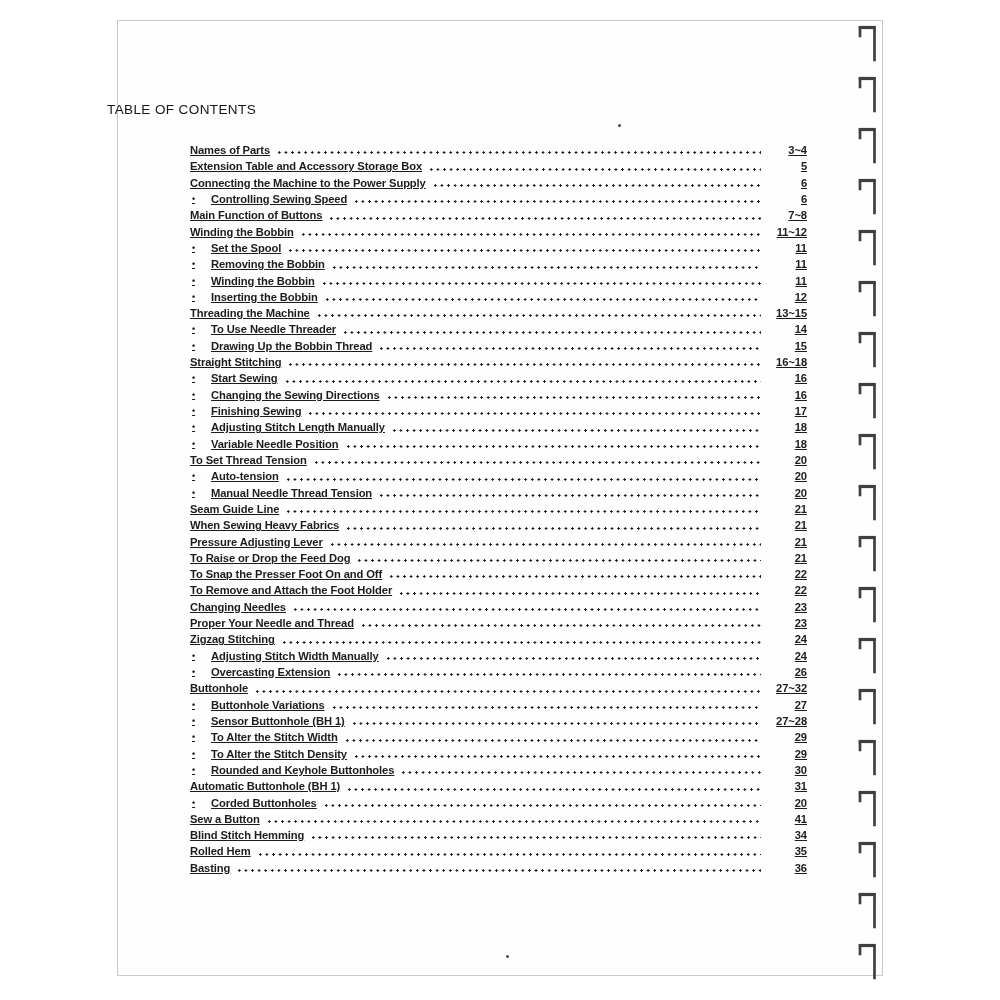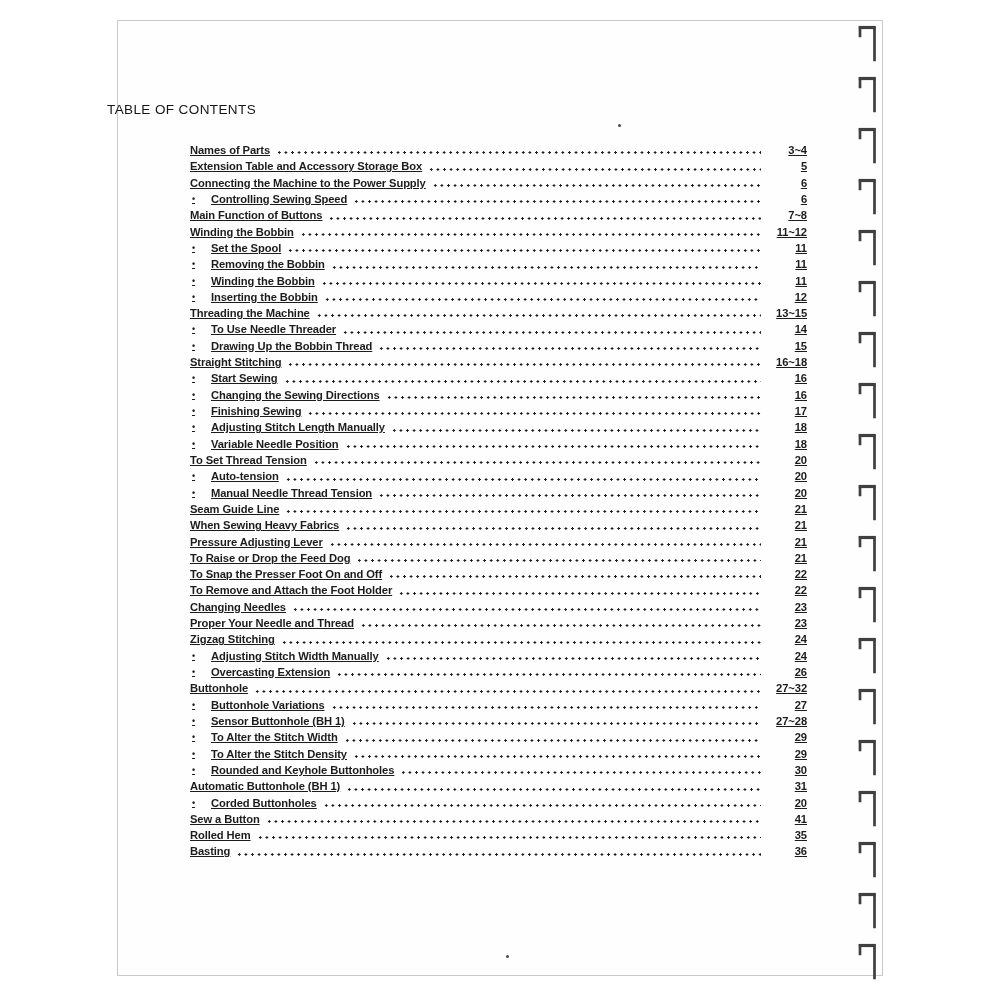--- a/index.html
+++ b/index.html
@@ -329,20 +329,25 @@
         <span class="label">Corded Buttonholes</span>
         <span class="dots"></span>
         <span class="pg">20</span>
       </div>
       <div class="row">
         <span class="label">Sew a Button</span>
         <span class="dots"></span>
         <span class="pg">41</span>
       </div>
       <div class="row">
+        <span class="label">Blind Stitch Hemming</span>
+        <span class="dots"></span>
+        <span class="pg">34</span>
+      </div>
+      <div class="row">
         <span class="label">Rolled Hem</span>
         <span class="dots"></span>
         <span class="pg">35</span>
       </div>
       <div class="row">
         <span class="label">Basting</span>
         <span class="dots"></span>
         <span class="pg">36</span>
       </div>
     </div>

